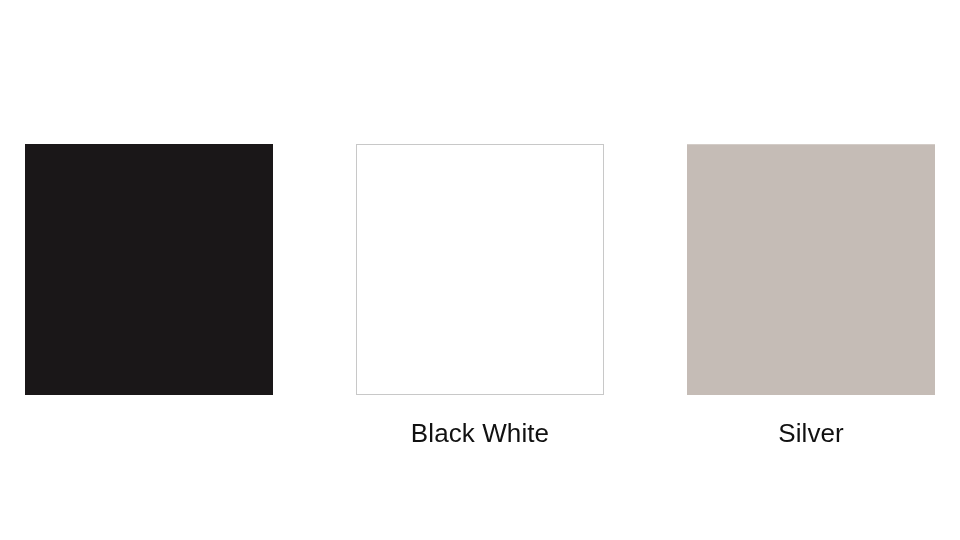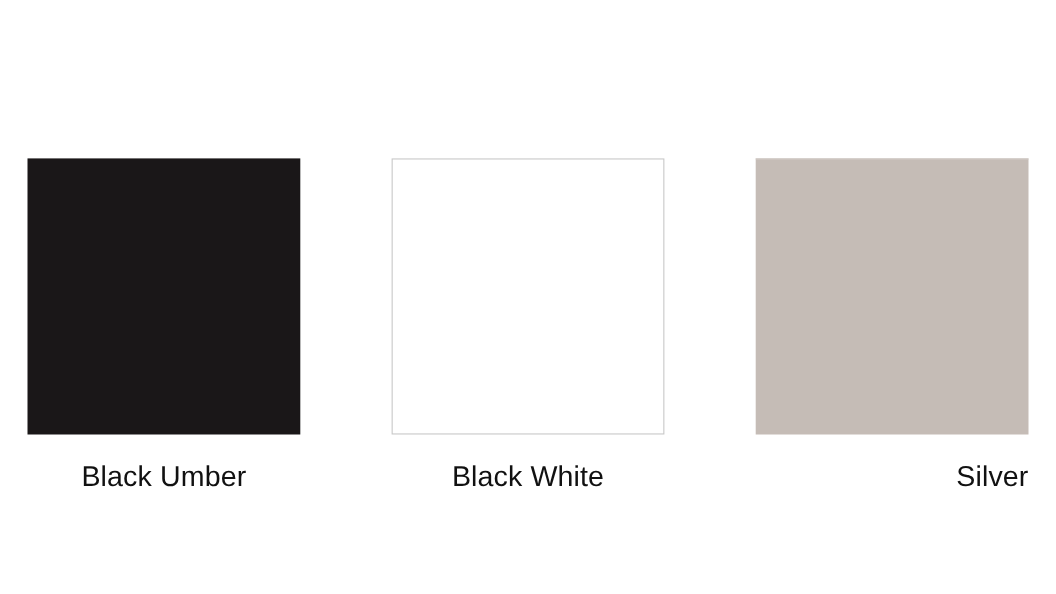--- a/index.html
+++ b/index.html
@@ -77,21 +77,21 @@
     text-align: center;
     font-size: 26px;
     line-height: 34px;
     color: #111111;
     letter-spacing: 0.1px;
     white-space: nowrap;
   }
 
   .swatch-label.label-0 { left: 25px; }
   .swatch-label.label-1 { left: 356px; }
-  .swatch-label.label-2 { left: 687px; text-align: right; }
+  .swatch-label.label-2 { left: 687px; }
 </style>
 </head>
 <body style="background: rgb(255, 255, 255);">
 
 <div class="palette-board" style="background: rgb(255, 255, 255);">
 
   <div class="swatch-row">
 
     <div class="swatch-cell cell-0">
       <div class="swatch-chip chip-dark" style="background: rgb(26, 23, 24);"></div>
@@ -102,21 +102,20 @@
     </div>
 
     <div class="swatch-cell cell-2">
       <div class="swatch-chip chip-neutral" style="background: rgb(197, 188, 182);"></div>
     </div>
 
   </div>
 
   <div class="label-row">
 
-    <div class="swatch-label label-0">Black Umber</div>
 
     <div class="swatch-label label-1">Black White</div>
 
     <div class="swatch-label label-2">Silver</div>
 
   </div>
 
 </div>
 
 </body></html>

